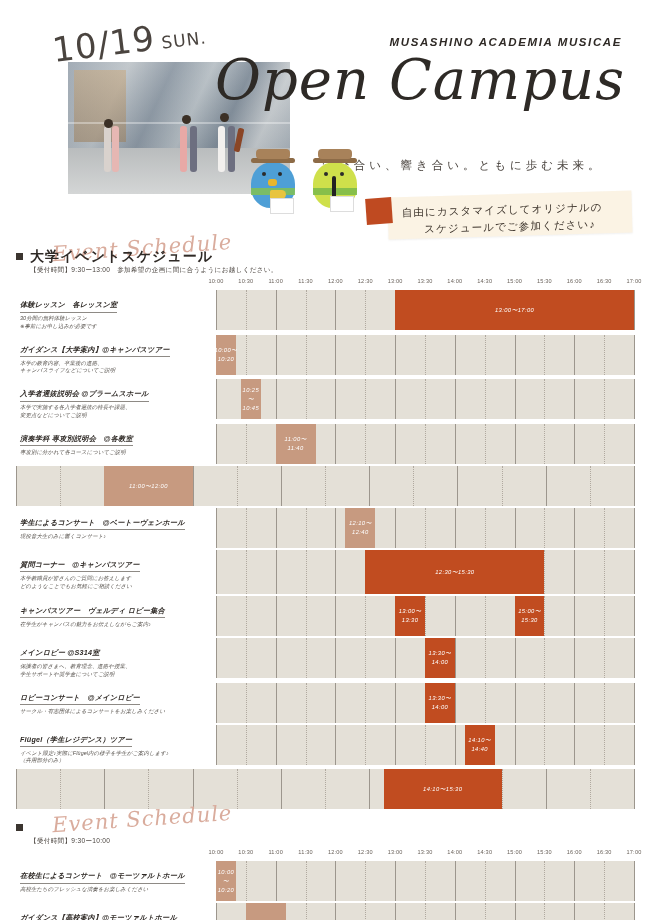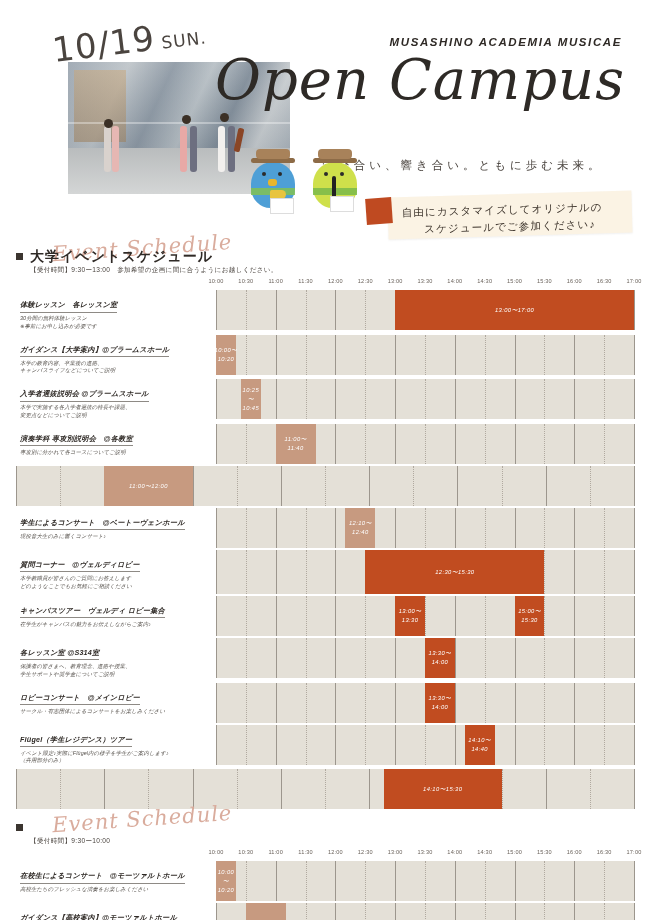--- a/index.html
+++ b/index.html
@@ -198,21 +198,21 @@
                 <div class="gld" style="left: 64.2857%;"></div>
                 <div class="gl" style="left: 71.4286%;"></div>
                 <div class="gld" style="left: 78.5714%;"></div>
                 <div class="gl" style="left: 85.7143%;"></div>
                 <div class="gld" style="left: 92.8571%;"></div>
                 <div class="gl" style="left: 100%;"></div>
                 <div class="bar red" style="left: 42.8571%; width: 57.1429%;">13:00〜17:00</div>
               </div>
             </div>
             <div class="row">
-              <div class="lbl"><span class="t">ガイダンス【大学案内】@ブラームスホール</span><div class="d">本学の教育内容、卒業後の進路、<br>キャンパスライフなどについてご説明</div></div>
+              <div class="lbl"><span class="t">ガイダンス【大学案内】@キャンパスツアー</span><div class="d">本学の教育内容、卒業後の進路、<br>キャンパスライフなどについてご説明</div></div>
               <div class="track" style="height: 40px;">
                 <div class="gl" style="left: 0%;"></div>
                 <div class="gld" style="left: 7.14286%;"></div>
                 <div class="gl" style="left: 14.2857%;"></div>
                 <div class="gld" style="left: 21.4286%;"></div>
                 <div class="gl" style="left: 28.5714%;"></div>
                 <div class="gld" style="left: 35.7143%;"></div>
                 <div class="gl" style="left: 42.8571%;"></div>
                 <div class="gld" style="left: 50%;"></div>
                 <div class="gl" style="left: 57.1429%;"></div>
@@ -302,21 +302,21 @@
                 <div class="gld" style="left: 64.2857%;"></div>
                 <div class="gl" style="left: 71.4286%;"></div>
                 <div class="gld" style="left: 78.5714%;"></div>
                 <div class="gl" style="left: 85.7143%;"></div>
                 <div class="gld" style="left: 92.8571%;"></div>
                 <div class="gl" style="left: 100%;"></div>
                 <div class="bar tan" style="left: 30.9524%; width: 7.14286%;">12:10〜<br>12:40</div>
               </div>
             </div>
             <div class="row">
-              <div class="lbl"><span class="t">質問コーナー　@ヴェルディロビー</span><div class="d">本学教職員が皆さんのご質問にお答えします<br>どのようなことでもお気軽にご相談ください</div></div>
+              <div class="lbl"><span class="t">質問コーナー　@キャンパスツアー</span><div class="d">本学教職員が皆さんのご質問にお答えします<br>どのようなことでもお気軽にご相談ください</div></div>
               <div class="track" style="height: 44px;">
                 <div class="gl" style="left: 0%;"></div>
                 <div class="gld" style="left: 7.14286%;"></div>
                 <div class="gl" style="left: 14.2857%;"></div>
                 <div class="gld" style="left: 21.4286%;"></div>
                 <div class="gl" style="left: 28.5714%;"></div>
                 <div class="gld" style="left: 35.7143%;"></div>
                 <div class="gl" style="left: 42.8571%;"></div>
                 <div class="gld" style="left: 50%;"></div>
                 <div class="gl" style="left: 57.1429%;"></div>
@@ -345,21 +345,21 @@
                 <div class="gl" style="left: 71.4286%;"></div>
                 <div class="gld" style="left: 78.5714%;"></div>
                 <div class="gl" style="left: 85.7143%;"></div>
                 <div class="gld" style="left: 92.8571%;"></div>
                 <div class="gl" style="left: 100%;"></div>
                 <div class="bar red" style="left: 42.8571%; width: 7.14286%;">13:00〜<br>13:30</div>
                 <div class="bar red" style="left: 71.4286%; width: 7.14286%;">15:00〜<br>15:30</div>
               </div>
             </div>
             <div class="row">
-              <div class="lbl"><span class="t">各レッスン室 @S314室</span><div class="d">保護者の皆さまへ、教育理念、進路や授業、<br>学生サポートや奨学金についてご説明</div></div>
+              <div class="lbl"><span class="t">メインロビー @S314室</span><div class="d">保護者の皆さまへ、教育理念、進路や授業、<br>学生サポートや奨学金についてご説明</div></div>
               <div class="track" style="height: 40px;">
                 <div class="gl" style="left: 0%;"></div>
                 <div class="gld" style="left: 7.14286%;"></div>
                 <div class="gl" style="left: 14.2857%;"></div>
                 <div class="gld" style="left: 21.4286%;"></div>
                 <div class="gl" style="left: 28.5714%;"></div>
                 <div class="gld" style="left: 35.7143%;"></div>
                 <div class="gl" style="left: 42.8571%;"></div>
                 <div class="gld" style="left: 50%;"></div>
                 <div class="gl" style="left: 57.1429%;"></div>

